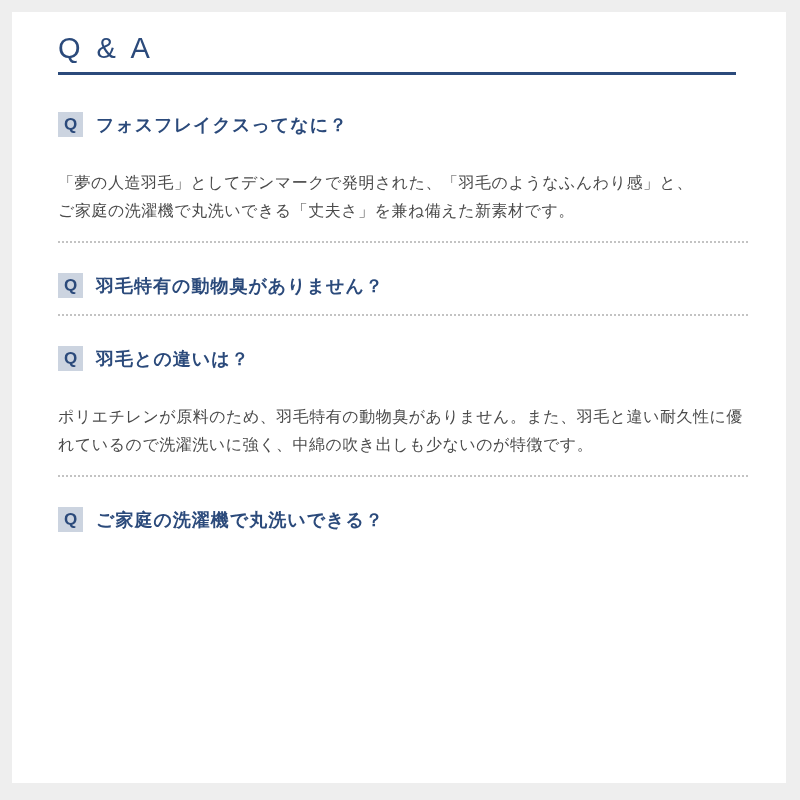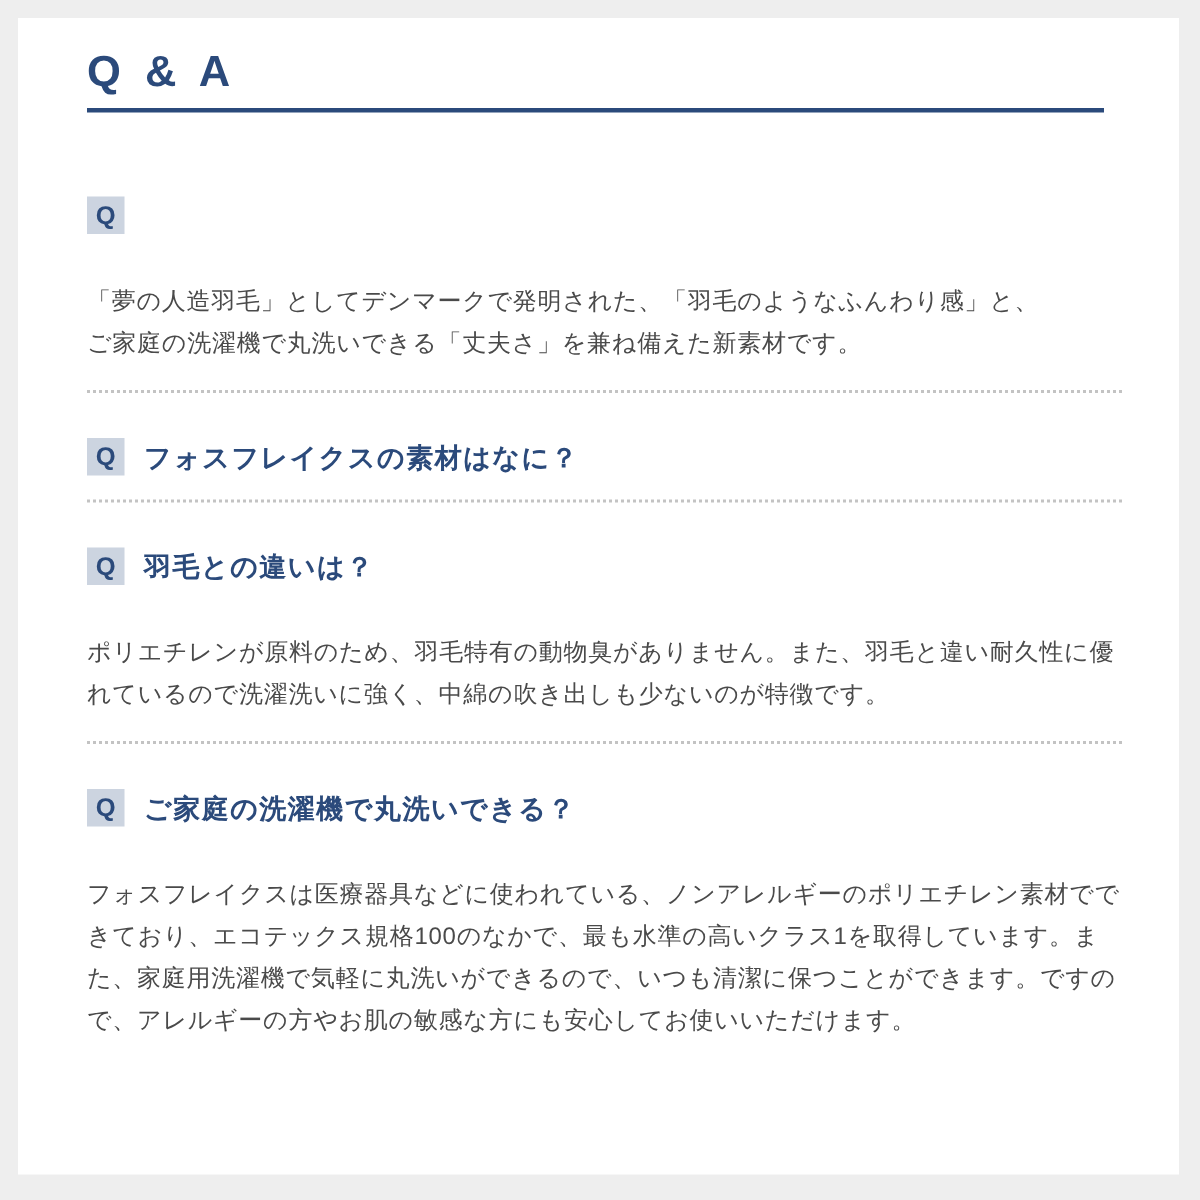--- a/index.html
+++ b/index.html
@@ -11,26 +11,26 @@
   }
   .card {
     position: absolute;
     left: 12px; top: 12px;
     width: 774px; height: 771px;
     background: #ffffff;
     padding: 20px 40px 0 46px;
   }
   .page-title {
     font-size: 29px;
-    font-weight: bold;
+    font-weight: normal;
     color: #2b4a7b;
     letter-spacing: 4px;
     padding-bottom: 7px;
     border-bottom: 3px solid #2b4a7b;
-    margin-bottom: 56px;
+    margin-bottom: 37px;
     width: 678px;
   }
   .qa-block { width: 690px; }
   .q-row {
     display: flex;
     align-items: center;
     gap: 13px;
   }
   .q-badge {
     width: 25px; height: 25px;
@@ -67,47 +67,47 @@
 </head>
 <body>
 
 <div class="card">
 
   <h1 class="page-title">Q &amp; A</h1>
 
   <section class="qa-block">
     <div class="q-row">
       <span class="q-badge">Q</span>
+      <span class="q-text">フォスフレイクスってなに？</span>
     </div>
     <p class="answer">「夢の人造羽毛」としてデンマークで発明された、「羽毛のようなふんわり感」と、
 ご家庭の洗濯機で丸洗いできる「丈夫さ」を兼ね備えた新素材です。</p>
   </section>
 
   <hr class="sep">
 
   <section class="qa-block">
     <div class="q-row">
       <span class="q-badge">Q</span>
-      <span class="q-text">フォスフレイクスの素材はなに？</span>
+      <span class="q-text">羽毛特有の動物臭がありません？</span>
     </div>
   </section>
 
   <hr class="sep">
 
   <section class="qa-block">
     <div class="q-row">
       <span class="q-badge">Q</span>
       <span class="q-text">羽毛との違いは？</span>
     </div>
     <p class="answer">ポリエチレンが原料のため、羽毛特有の動物臭がありません。また、羽毛と違い耐久性に優れているので洗濯洗いに強く、中綿の吹き出しも少ないのが特徴です。</p>
   </section>
 
   <hr class="sep">
 
   <section class="qa-block">
     <div class="q-row">
       <span class="q-badge">Q</span>
       <span class="q-text">ご家庭の洗濯機で丸洗いできる？</span>
     </div>
-    <p class="answer">フォスフレイクスは医療器具などに使われている、ノンアレルギーのポリエチレン素材でできており、エコテックス規格100のなかで、最も水準の高いクラス1を取得しています。また、家庭用洗濯機で気軽に丸洗いができるので、いつも清潔に保つことができます。ですので、アレルギーの方やお肌の敏感な方にも安心してお使いいただけます。</p>
   </section>
 
 </div>
 
 </body></html>

